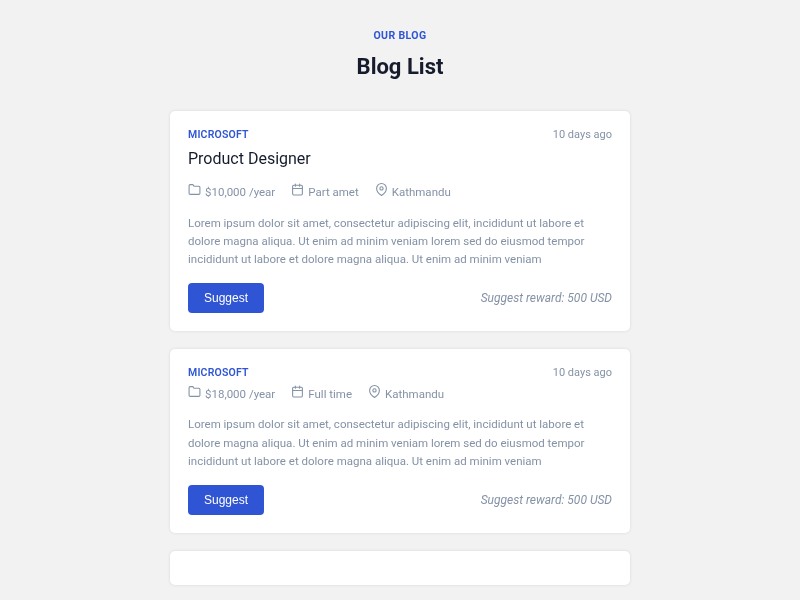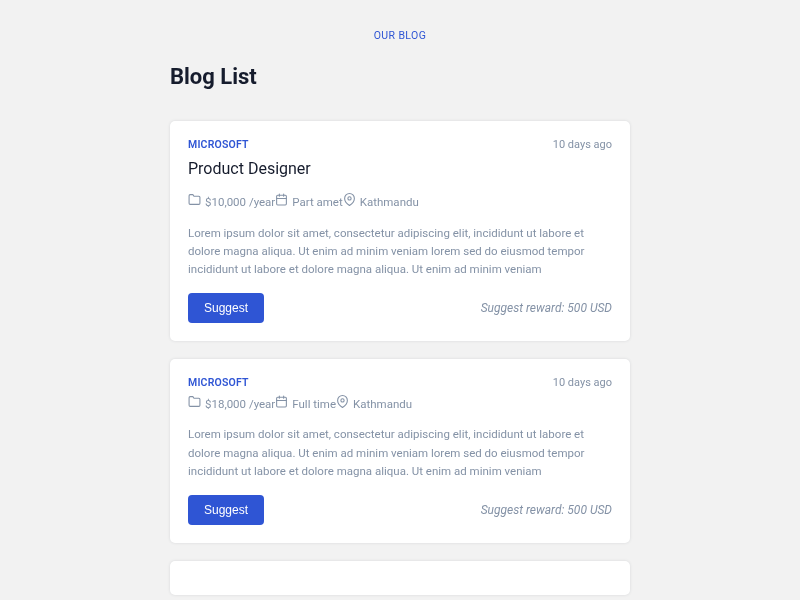--- a/index.html
+++ b/index.html
@@ -12,25 +12,26 @@
   }
   .container {
     max-width: 460px;
     margin: 0 auto;
     padding: 28px 0 20px;
   }
   .subtitle {
     text-align: center;
     color: #2f55d4;
     font-size: 10.5px;
-    font-weight: 400;
+    font-weight: 700;
     letter-spacing: 0.4px;
-    margin-bottom: 16px;
+    margin-bottom: 6px;
   }
   .title {
+    text-align: center;
     font-size: 22px;
     font-weight: 700;
     color: #161c2d;
     margin-bottom: 28px;
   }
   .card {
     background: #fff;
     border-radius: 5px;
     padding: 16px 18px 18px;
     margin-bottom: 18px;
@@ -53,20 +54,21 @@
     font-size: 11px;
   }
   .job-title {
     font-size: 16px;
     font-weight: 400;
     color: #161c2d;
     margin-bottom: 12px;
   }
   .meta {
     display: flex;
+    gap: 16px;
     margin-bottom: 12px;
     color: #8492a6;
     font-size: 11.5px;
     align-items: center;
   }
   .meta-item {
     display: inline-flex;
     align-items: center;
     gap: 4px;
   }

